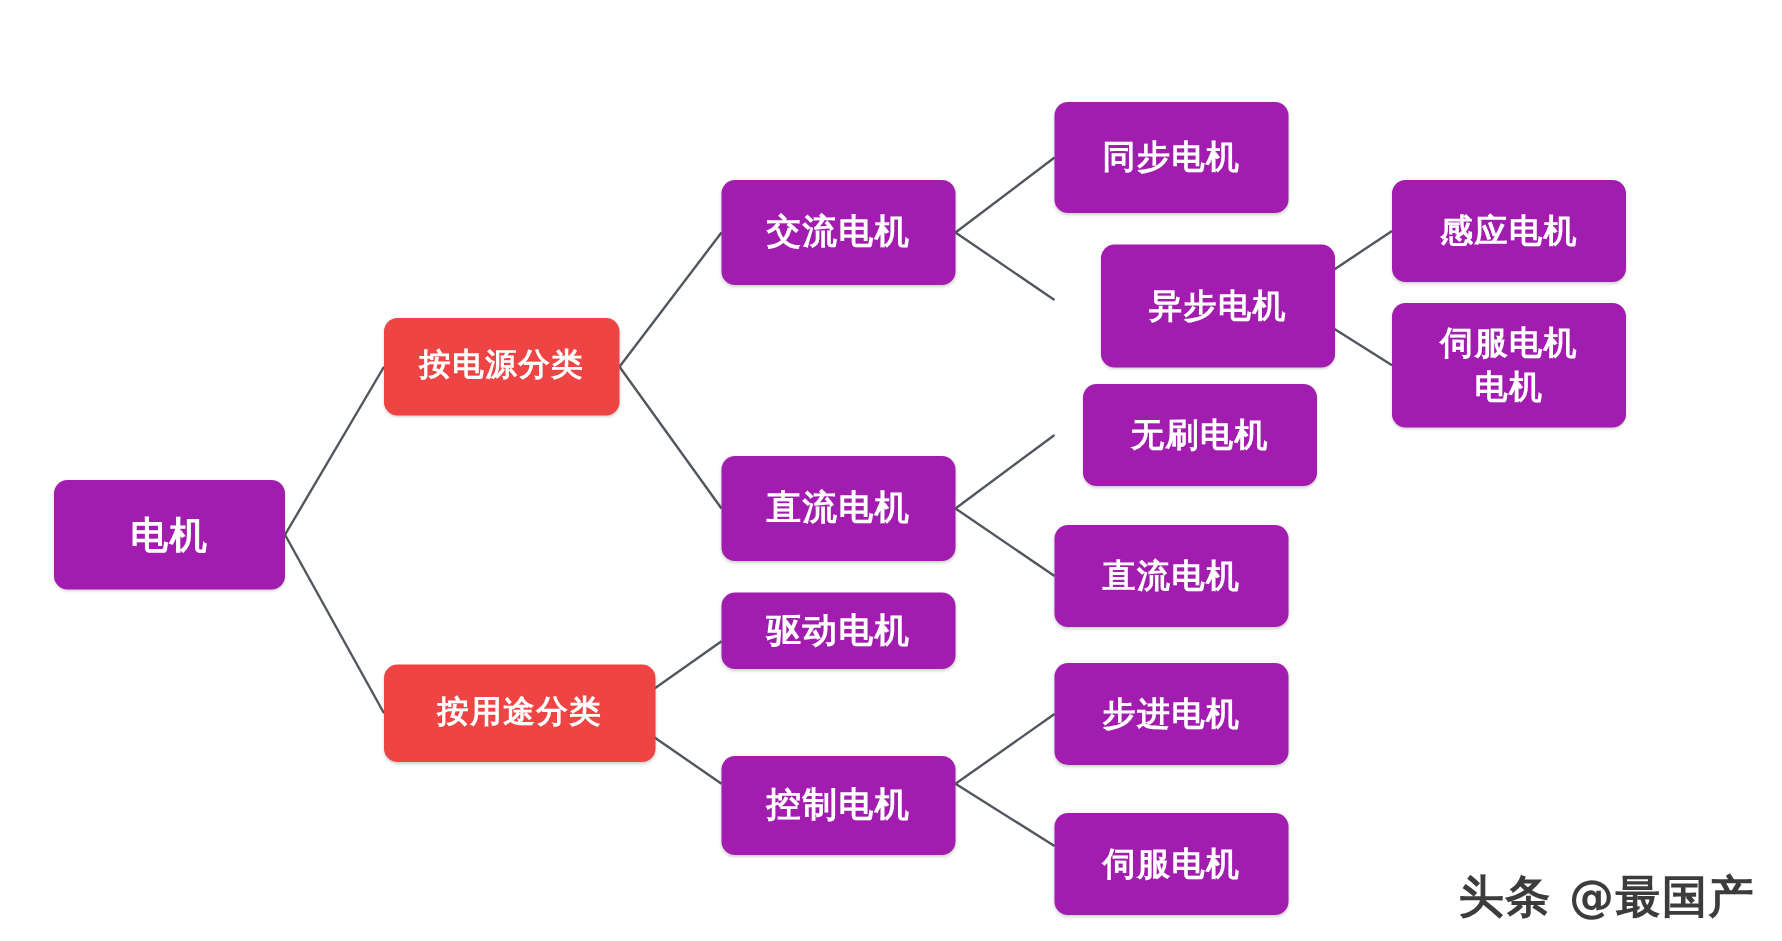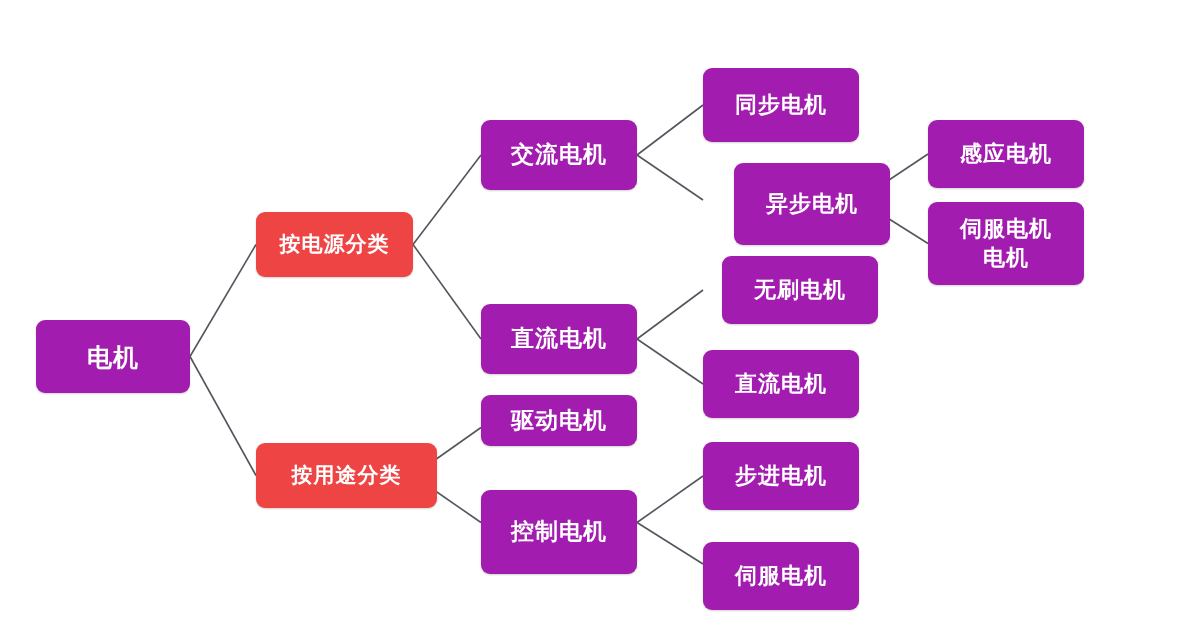--- a/index.html
+++ b/index.html
@@ -96,26 +96,27 @@
       <line x1="859" y1="200" x2="928" y2="243.5" stroke="#52565e" stroke-width="1.6" shape-rendering="geometricPrecision"></line>
     </svg>
 
   <div id="node-layer">
       <div class="node navy root" style="left: 36px; top: 320px; width: 154px; height: 73px;">电机</div>
       <div class="node pink lvl2" style="left: 256px; top: 212px; width: 157px; height: 65px;">按电源分类</div>
       <div class="node pink lvl2" style="left: 256px; top: 443px; width: 181px; height: 65px;">按用途分类</div>
       <div class="node navy lvl3" style="left: 481px; top: 120px; width: 156px; height: 70px;">交流电机</div>
       <div class="node navy lvl3" style="left: 481px; top: 304px; width: 156px; height: 70px;">直流电机</div>
       <div class="node navy lvl3" style="left: 481px; top: 395px; width: 156px; height: 51px;">驱动电机</div>
-      <div class="node navy lvl3" style="left: 481px; top: 490px; width: 156px; height: 84px;">控制电机</div>
+      <div class="node navy lvl3" style="left: 481px; top: 504px; width: 156px; height: 66px;">控制电机</div>
       <div class="node navy lvl4" style="left: 703px; top: 68px; width: 156px; height: 74px;">同步电机</div>
       <div class="node navy lvl4" style="left: 734px; top: 163px; width: 156px; height: 82px;">异步电机</div>
       <div class="node navy lvl4" style="left: 722px; top: 256px; width: 156px; height: 68px;">无刷电机</div>
       <div class="node navy lvl4" style="left: 703px; top: 350px; width: 156px; height: 68px;">直流电机</div>
       <div class="node navy lvl4" style="left: 703px; top: 442px; width: 156px; height: 68px;">步进电机</div>
       <div class="node navy lvl4" style="left: 703px; top: 542px; width: 156px; height: 68px;">伺服电机</div>
       <div class="node navy lvl5" style="left: 928px; top: 120px; width: 156px; height: 68px;">感应电机</div>
       <div class="node navy lvl5" style="left: 928px; top: 202px; width: 156px; height: 83px;">伺服电机
 电机</div>
     </div>
 
+  <div id="watermark">头条 @最国产</div>
 
 </div>
 
 </body></html>

